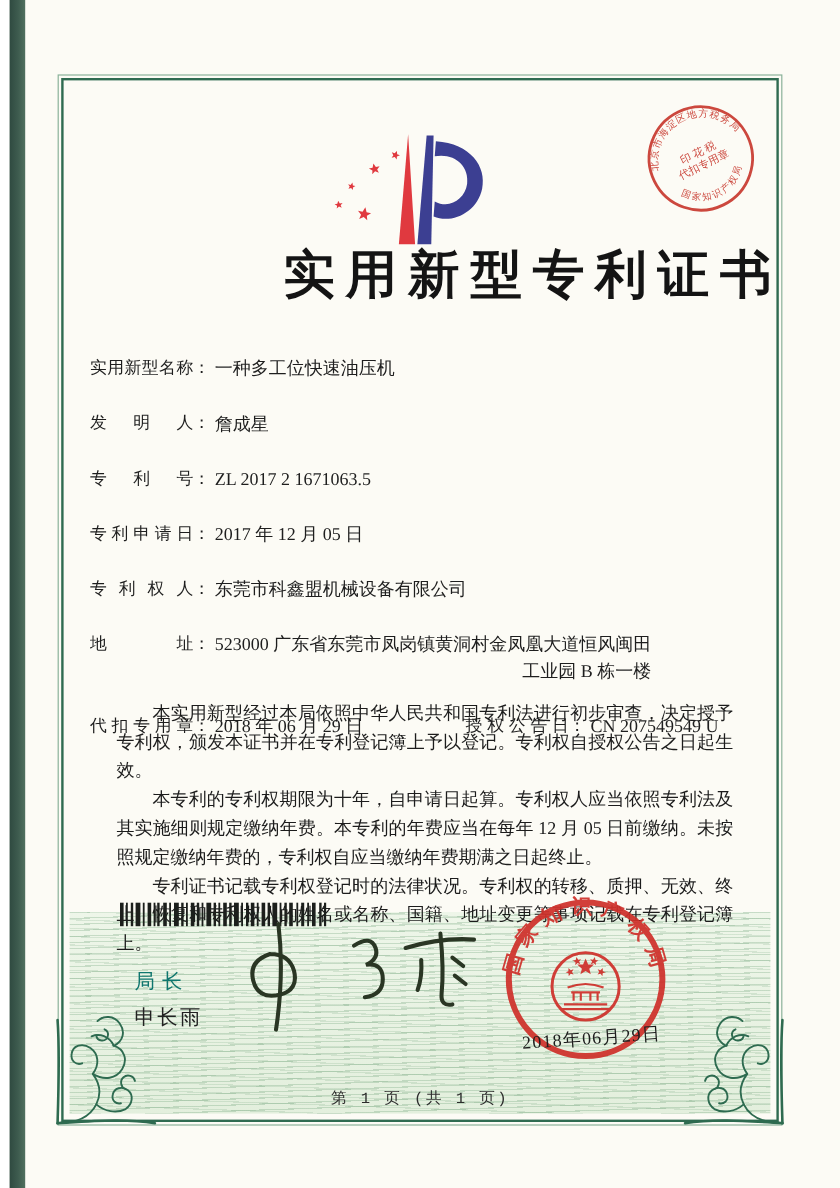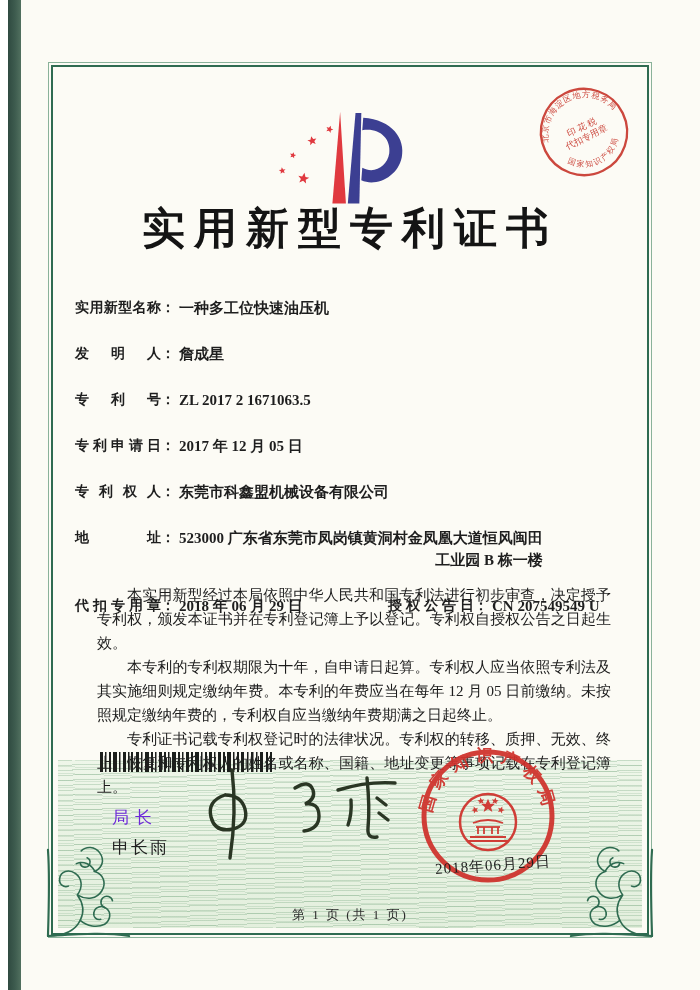--- a/index.html
+++ b/index.html
@@ -20,57 +20,57 @@
         repeating-linear-gradient(2deg, rgba(96,152,108,.18) 0 1px, rgba(255,255,255,0) 1px 7px),
         linear-gradient(#eef6e9,#e3efdd); }
   .orn { position:absolute; width:88px; height:98px; z-index:3; }
   .orn-r { left:566px; top:842px; }
   .orn-l { left:46px; top:842px; transform:scaleX(-1); }
 
   
   .cert-no { position:absolute; left:75px; top:104px; font-size:15px; letter-spacing:3px;
              color:#2b2b2b; z-index:4; }
   .logo { position:absolute; left:268px; top:110px; width:150px; height:106px; z-index:4; }
-  .title { position:absolute; left:48px; top:200px; width:604px; text-align:center;
+  .title { position:absolute; left:48px; top:200px; width:604px; text-align:right;
            font-size:43px; font-weight:600; letter-spacing:9px; color:#141414; z-index:4; }
 
   
   .tax-stamp { position:absolute; left:537px; top:85px; width:94px; height:94px;
                transform:rotate(-26deg); opacity:.92; z-index:5; }
 
   
   .fields { position:absolute; left:75px; top:297px; width:545px; font-size:15px;
-            color:#1e1e1e; z-index:4;font-weight:bold; }
+            color:#1e1e1e; z-index:4; }
   .f-row { display:flex; align-items:flex-start; line-height:21px; margin-bottom:24px; position:relative; }
   .f-label { display:inline-block; width:86px; font-size:14px; text-align:justify;
              text-align-last:justify; flex:none; }
   .f-colon { flex:none; width:14px; font-size:14px; }
   .f-value { margin-left:4px; white-space:pre-line; line-height:22px;text-align:right; }
   .f-row-grant { margin-bottom:0; }
   .grant-right { position:absolute; left:313px; top:0; display:flex; }
 
   
   .body-text { position:absolute; left:97px; top:583px; width:514px; font-size:15px;
                line-height:24px; color:#1c1c1c; text-align:justify; z-index:4; }
   .body-text p { text-indent:2em; }
 
   
   .barcode { position:absolute; left:100px; top:752px; width:172px; height:20px; z-index:4; }
   .director-label { position:absolute; left:112px; top:806px; font-size:17px;
-                    letter-spacing:6px; color:#6d28d9; z-index:4; }
+                    letter-spacing:6px; color:#0f766e; z-index:4; }
   .director-name { position:absolute; left:112px; top:836px; font-size:17px;
                    letter-spacing:2px; color:#222; z-index:4;text-align:right; }
   .signature { position:absolute; left:195px; top:758px; width:215px; height:115px; z-index:5; }
   .office-seal { position:absolute; left:418px; top:746px; width:140px; height:140px;
                  opacity:.93; z-index:5; }
   .seal-date { position:absolute; left:408px; top:856px; width:170px; text-align:center;
                font-size:15px; letter-spacing:1px; color:#1d1d1d; transform:rotate(-4deg);
                z-index:6; }
   .footer { position:absolute; left:48px; top:906px; width:604px; text-align:center;
-            font-size:13px; letter-spacing:2px; color:#2c2c2c; z-index:4; }
+            font-size:13px; letter-spacing:2px; color:#2c2c2c; z-index:4;font-family:Liberation Mono, monospace; }
 </style>
 </head>
 <body>
 
 <div class="photo">
   <div class="photo-edge"></div>
   <div class="spine"></div>
 
   <div class="frame">
     <div class="frame-inner">

